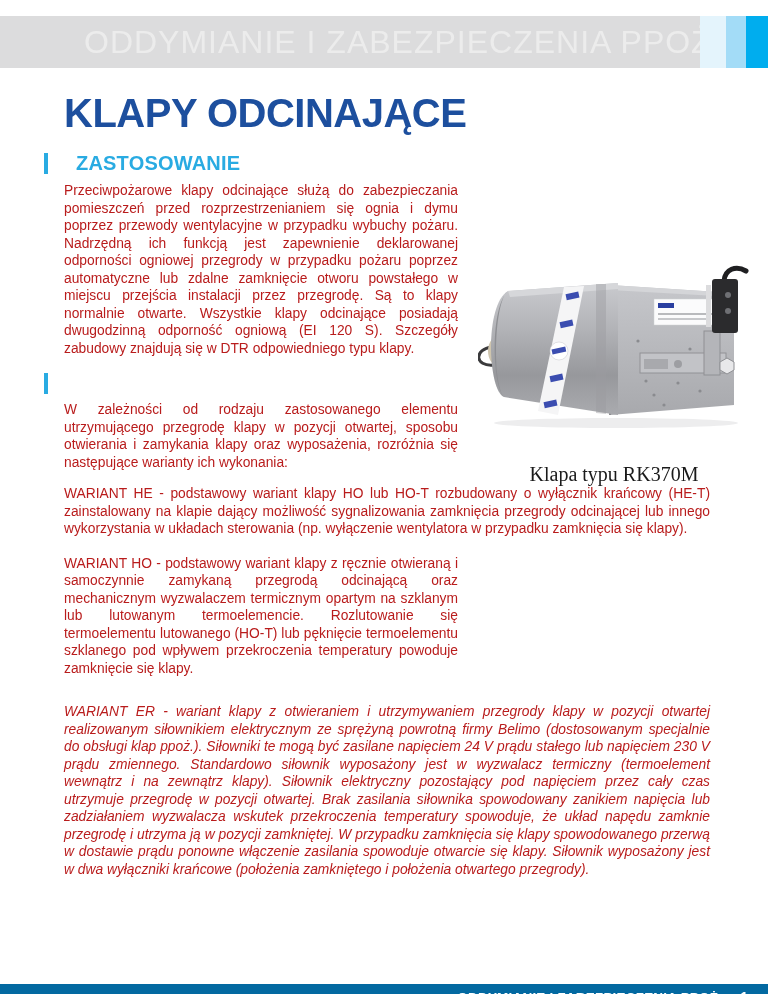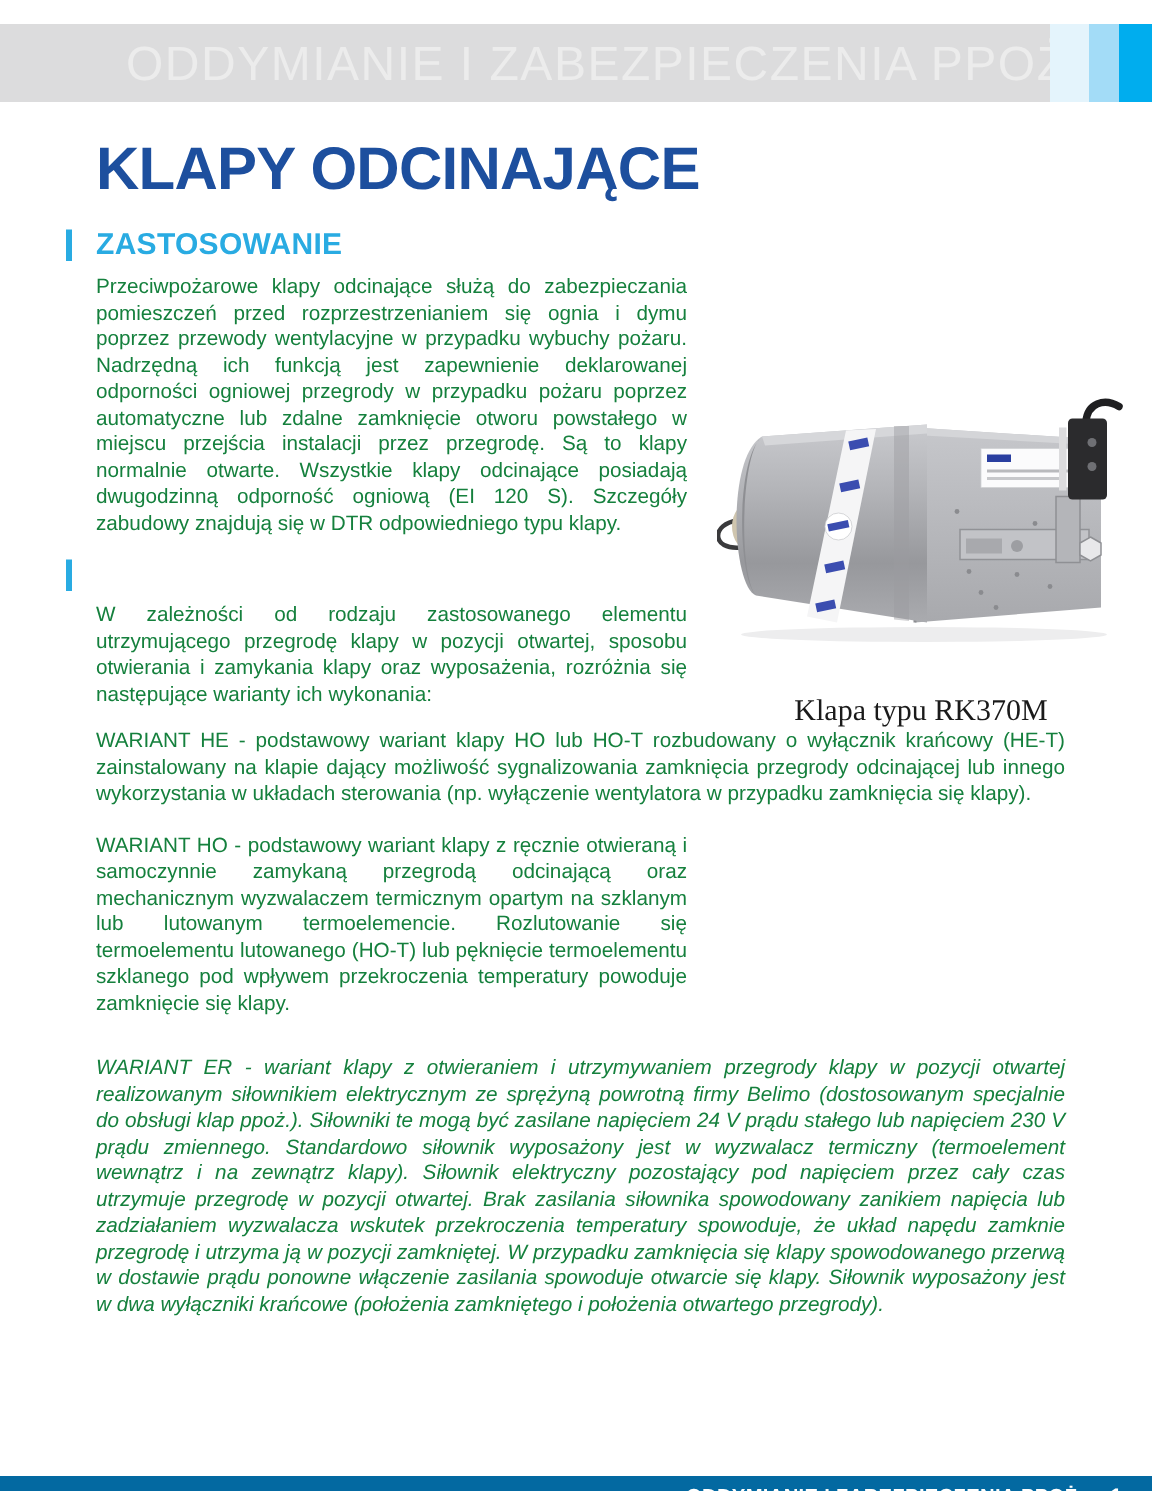--- a/index.html
+++ b/index.html
@@ -48,40 +48,41 @@
     font-weight: 600;
     letter-spacing: -0.5px;
     color: #1d4f9e;
   }
 
   
   .sect-heading {
     display: flex;
     align-items: center;
     margin: 16px 0 7px 44px;
+    gap: 12px;
   }
   .sect-bar {
     width: 4px;
     height: 21px;
     background: #29abe2;
     margin-right: 16px;
   }
   .sect-heading h2 {
     font-size: 20px;
     font-weight: 600;
     color: #29abe2;
     letter-spacing: 0.2px;
   }
 
   
   .body-para {
     margin-left: 64px;
     font-size: 13.8px;
     line-height: 17.5px;
-    color: #15803d;
+    color: #b91c1c;
     text-align: justify;
   }
   .col-left { width: 394px; }
   .full-width { width: 646px; }
   .gap-sm { margin-top: 17px; }
   .gap-md { margin-top: 14px; }
   .gap-lg { margin-top: 26px; font-style: italic; }
 
   
   .figure {

